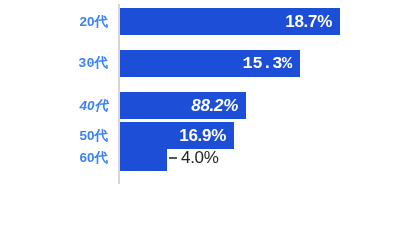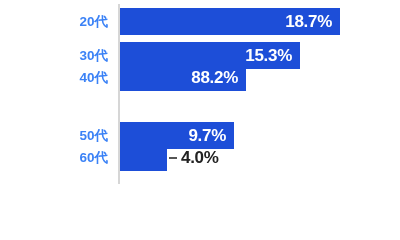--- a/index.html
+++ b/index.html
@@ -72,21 +72,21 @@
     color: #ffffff;
     white-space: nowrap;
     letter-spacing: -0.3px;
   }
   .bar-value-outside {
     position: absolute;
     top: 0;
     height: 27px;
     line-height: 27px;
     font-size: 17px;
-    font-weight: bold;
+    font-weight: normal;
     color: #222222;
     white-space: nowrap;
     letter-spacing: -0.3px;
   }
   .leader-dash {
     position: absolute;
     top: 13px;
     width: 8px;
     height: 2px;
     background: #555555;
@@ -100,38 +100,38 @@
 
     <div class="axis-line"></div>
 
     <div class="bar-row" style="top:8px;">
       <div class="cat-label">20代</div>
       <div class="bar" id="bar-0" style="width: 220px;">
         <span class="bar-value-inside">18.7%</span>
       </div>
     </div>
 
-    <div class="bar-row" style="top:42px;">
+    <div class="bar-row" style="top:50px;font-family:Liberation Mono, monospace;">
       <div class="cat-label">30代</div>
       <div class="bar" id="bar-1" style="width: 180px;">
         <span class="bar-value-inside">15.3%</span>
       </div>
     </div>
 
-    <div class="bar-row" style="top:64px;">
+    <div class="bar-row" style="top:92px;font-style:italic;">
       <div class="cat-label">40代</div>
       <div class="bar" id="bar-2" style="width: 126px;">
         <span class="bar-value-inside">88.2%</span>
       </div>
     </div>
 
     <div class="bar-row" style="top:114px;margin-top:8px;">
       <div class="cat-label">50代</div>
       <div class="bar" id="bar-3" style="width: 114px;">
-        <span class="bar-value-inside">9.7%</span>
+        <span class="bar-value-inside">16.9%</span>
       </div>
     </div>
 
     <div class="bar-row" style="top:144px;">
       <div class="cat-label">60代</div>
       <div class="bar" id="bar-4" style="width: 47px;"></div>
       <div class="leader-dash" id="leader-4" style="left: 169px;"></div>
       <span class="bar-value-outside" id="outside-4" style="left: 181px;">4.0%</span>
     </div>
 

